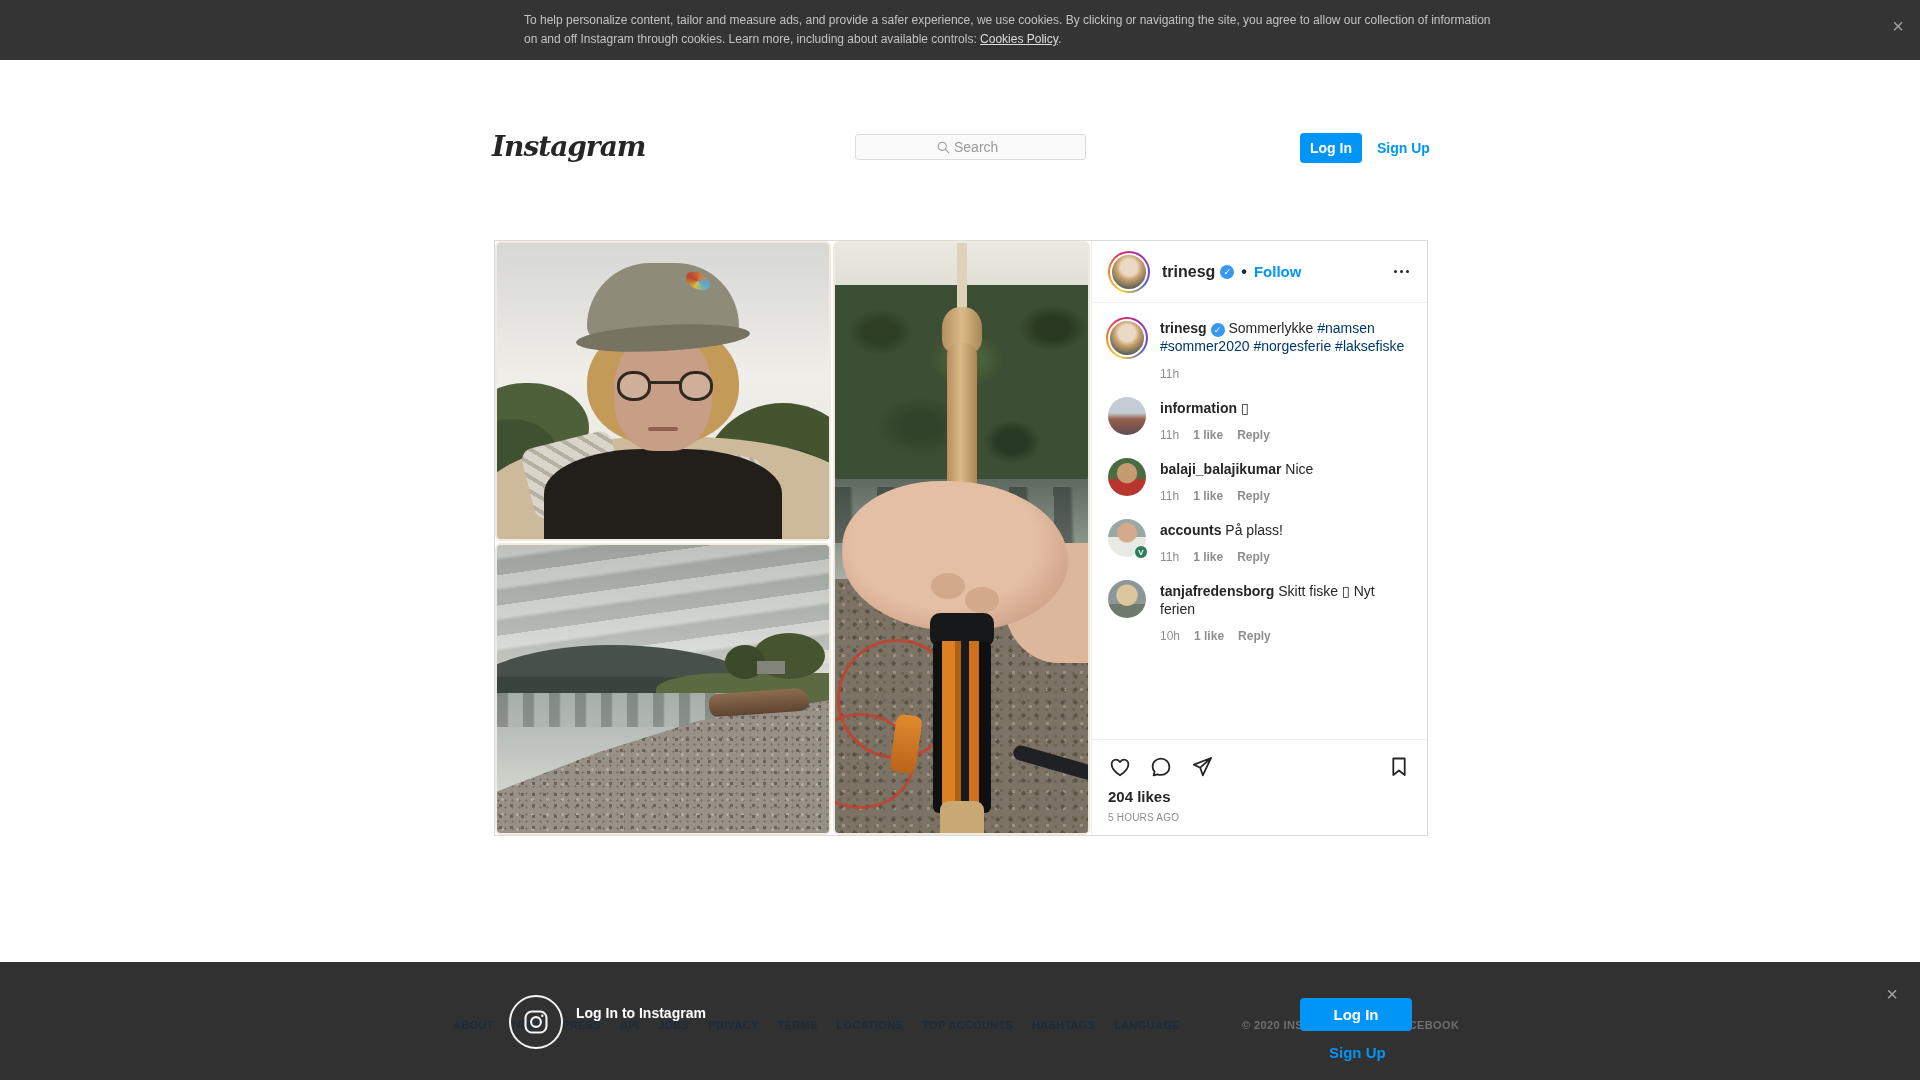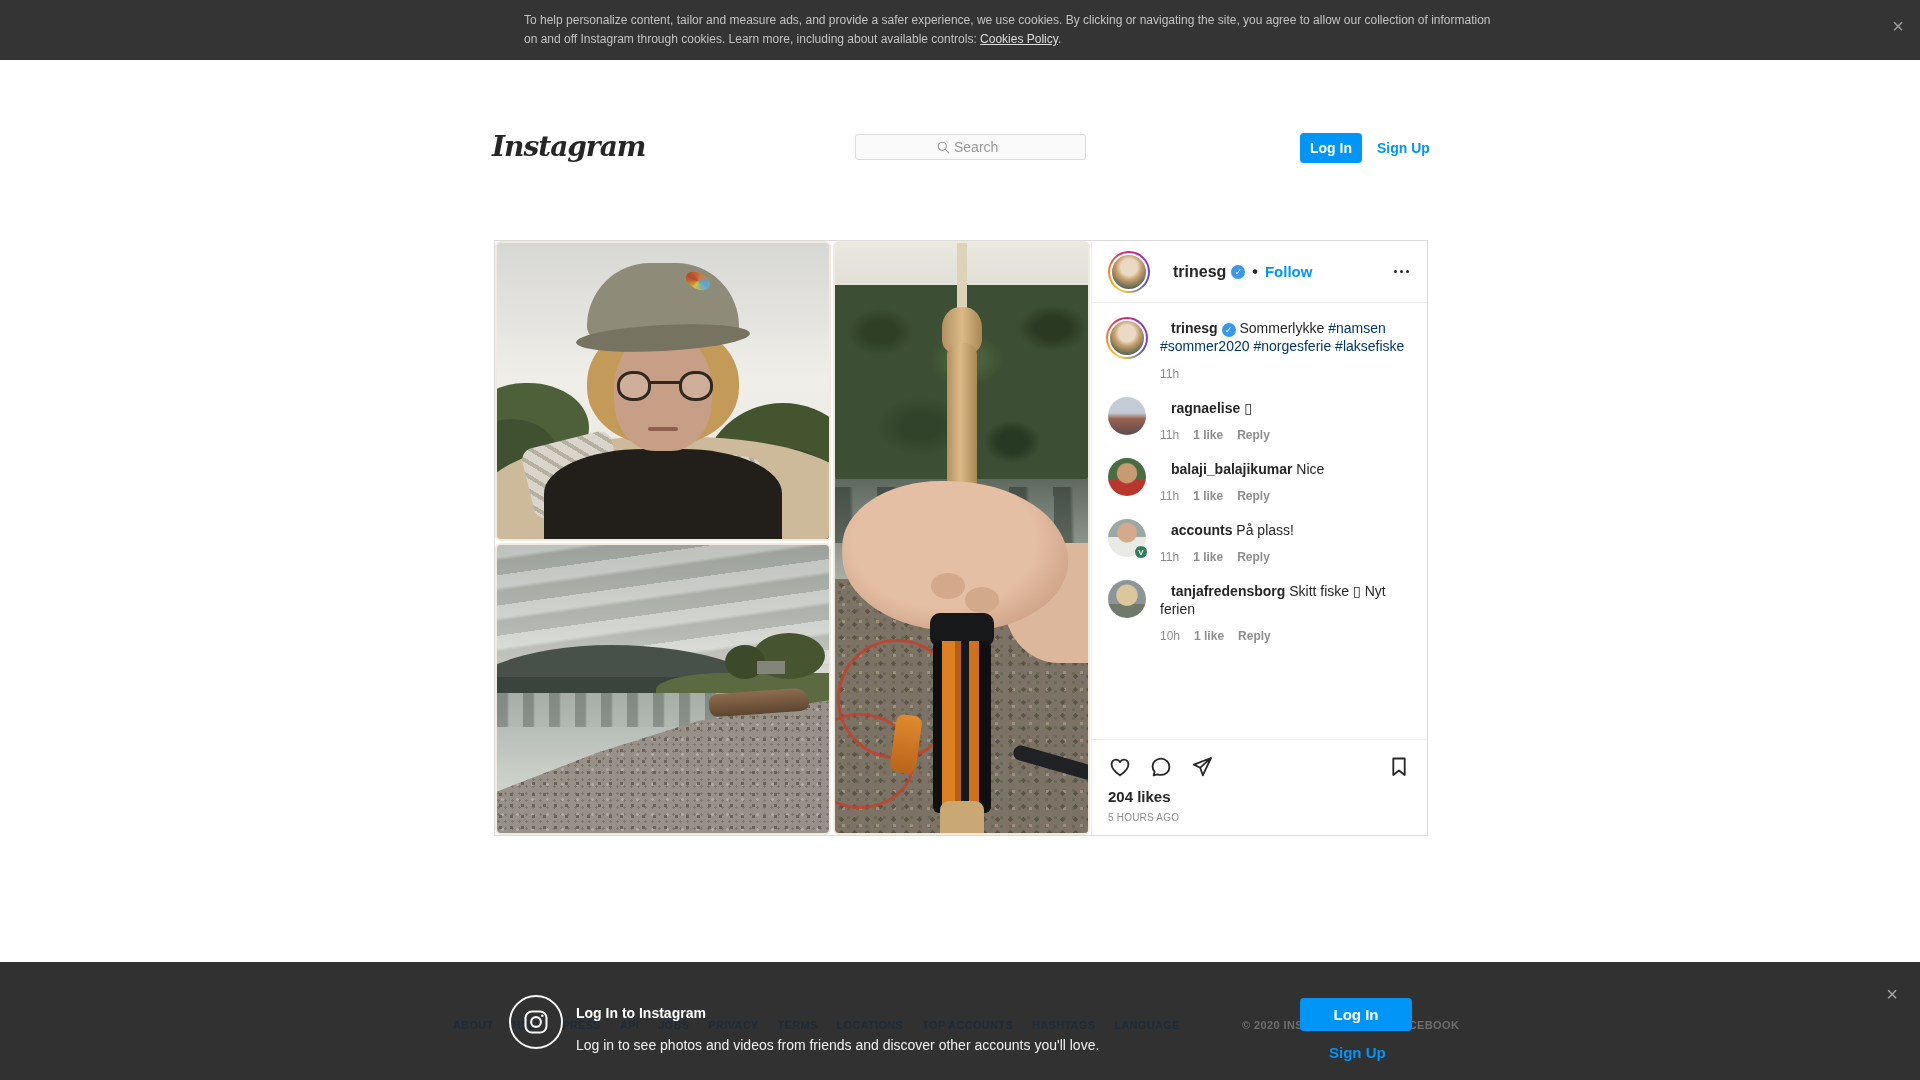--- a/index.html
+++ b/index.html
@@ -101,21 +101,21 @@
   .p3-butt   { left:50%; top:558px; width:44px; height:40px; background:#c9a873; border-radius:9px 9px 7px 7px; transform:translateX(-50%); }
   .p3-armR   { right:-26px; top:300px; width:110px; height:120px; background:#ddb79b; border-radius:50% 0 0 50%; }
 
   
   .panel { flex:1; min-width:0; display:flex; flex-direction:column; border-left:1px solid #efefef; background:#fff; }
   .p-header { display:flex; align-items:center; height:62px; padding:0 16px; border-bottom:1px solid #efefef; flex:none; }
   .ring { width:42px; height:42px; border-radius:50%; padding:2px; background:conic-gradient(from 200deg,#f9ce34,#fa7e1e,#d62976,#962fbf,#4f5bd5,#f9ce34); flex:none; cursor:pointer; }
   .ring .av-core { width:100%; height:100%; border-radius:50%; border:2px solid #fff; }
   .av-trinesg { background:radial-gradient(circle at 50% 36%,#ead9c4 30%,#c8a06a 46%,#596158 78%); }
   .ph-user { display:flex; align-items:center; gap:5px; margin-left:12px; font-size:16px; }
-  .uname { font-weight:700; color:#262626; cursor:pointer;margin-left:11px; }
+  .uname { font-weight:700; color:#262626; cursor:pointer; }
   .badge { width:14px; height:14px; border-radius:50%; background:#3897f0; color:#fff; font-size:9px; font-weight:700; display:inline-flex; align-items:center; justify-content:center; flex:none; }
   .dotsep { color:#262626; font-weight:600; margin:0 2px; }
   .follow { color:#0095f6; font-weight:700; font-size:15px; }
   .menu { margin-left:auto; display:flex; gap:3px; cursor:pointer; padding:6px 2px; }
   .menu i { width:3px; height:3px; border-radius:50%; background:#262626; }
 
   .p-comments { flex:1; padding:14px 16px 0; overflow:hidden; }
   .crow { display:flex; margin-bottom:14px; }
   .crow .av { width:38px; height:38px; border-radius:50%; flex:none; margin-right:14px; cursor:pointer; position:relative; }
   .crow .ring { width:42px; height:42px; margin-right:12px; margin-left:-2px; }
@@ -265,21 +265,21 @@
           <span class="badge">✓</span>
           <span class="ctext">Sommerlykke</span>
           <span class="ctags">#namsen #sommer2020 #norgesferie #laksefiske</span>
           <div class="ctime">11h</div>
         </div>
       </div>
 
       <div class="crow">
         <div class="av av1"></div>
         <div class="cbody">
-          <span class="uname">ragnaelise</span>
+          <span class="uname">information</span>
           <span class="ctext">▯</span>
           <div class="cmeta">
             <span>11h</span>
             <span class="mb">1 like</span>
             <span class="mb">Reply</span>
           </div>
         </div>
       </div>
 
       <div class="crow">
@@ -374,18 +374,17 @@
   <div class="f-copy">© 2020 INSTAGRAM FROM FACEBOOK</div>
 
   <div class="bi-circle">
     <svg width="28" height="28" viewBox="0 0 24 24" fill="none" stroke="#f5f5f5" stroke-width="1.8">
       <rect x="3" y="3" width="18" height="18" rx="5.5"></rect>
       <circle cx="12" cy="12" r="4.2"></circle>
       <circle cx="17.4" cy="6.6" r="1.1" fill="#f5f5f5" stroke="none"></circle>
     </svg>
   </div>
   <div class="b-title">Log In to Instagram</div>
-  <div class="b-sub">Log in to see photos and videos from friends and discover other accounts you'll love.</div>
   <button class="b-btn">Log In</button>
   <a class="b-signup">Sign Up</a>
   <span class="b-close">×</span>
 
 </div>
 
 </body></html>

